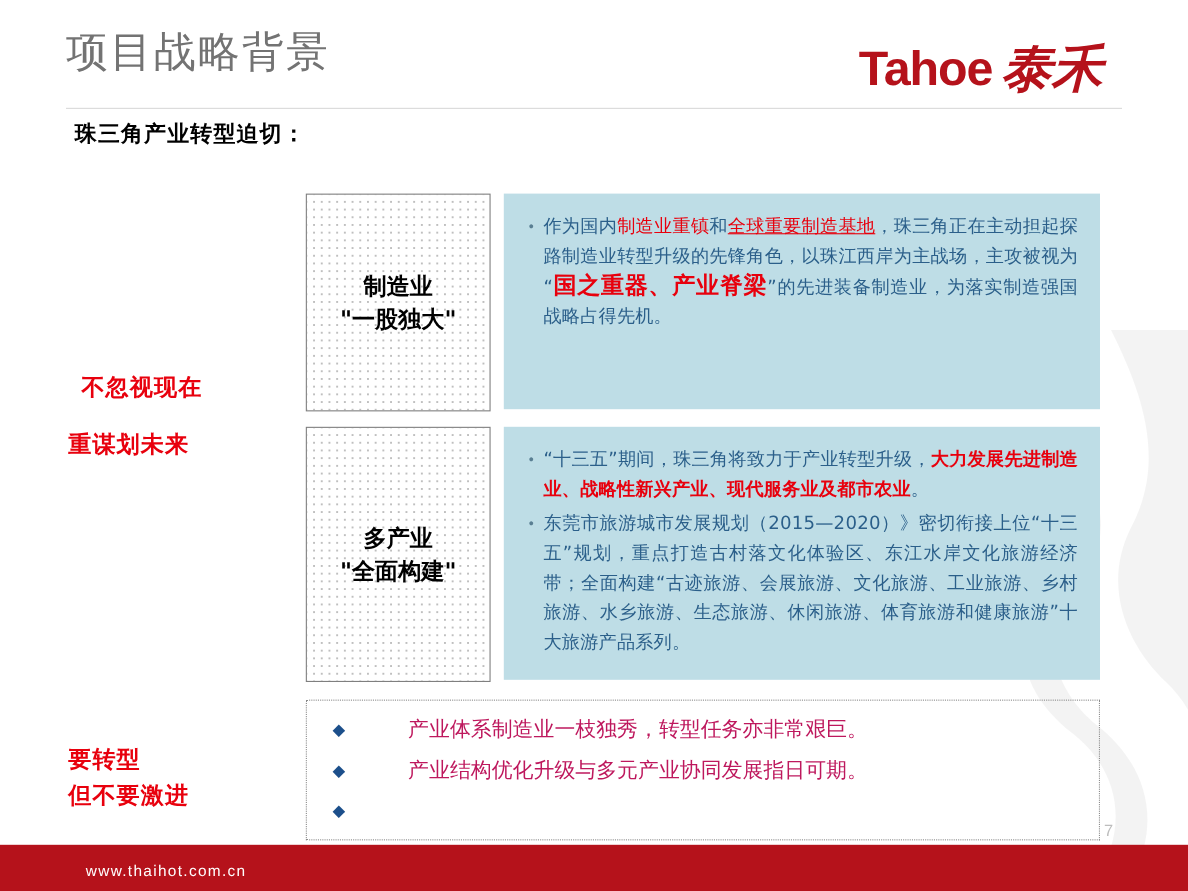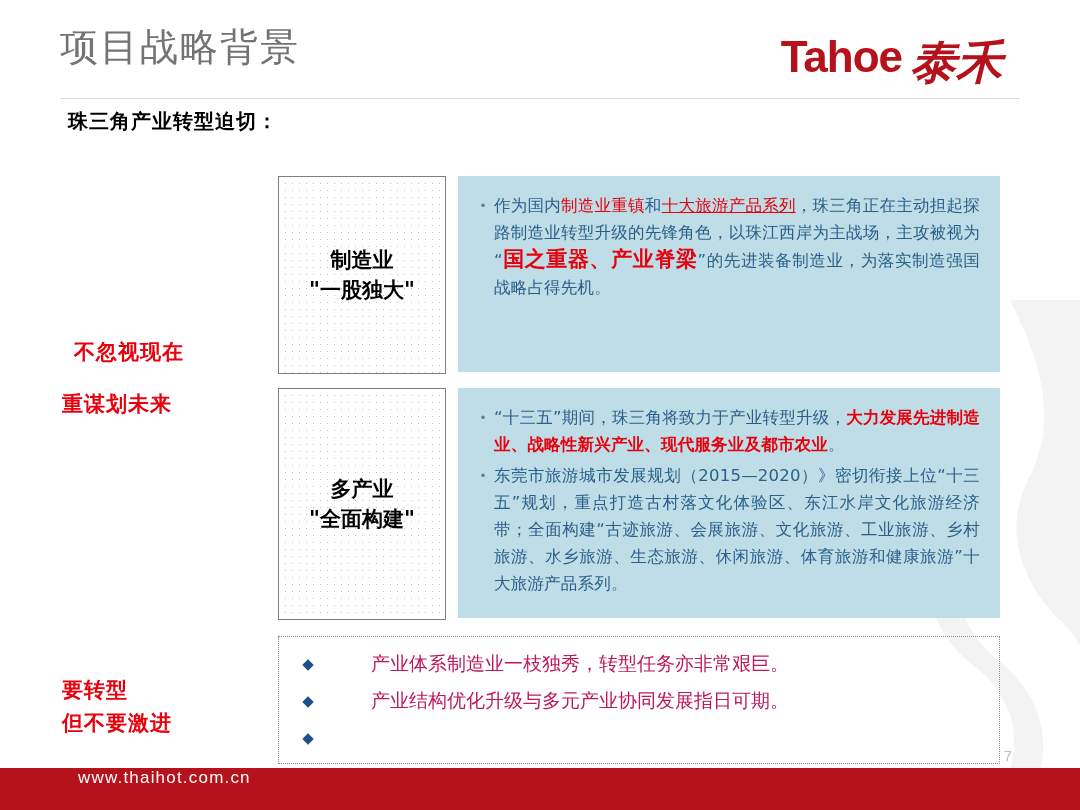--- a/index.html
+++ b/index.html
@@ -35,21 +35,21 @@
     line-height: 54px;
     color: #737373;
     letter-spacing: 2px;
     font-family: "DejaVu Sans", "Liberation Sans", sans-serif;
   }
   .logo {
     position: absolute;
     right: 78px;
     top: 32px;
     display: flex;
-    align-items: flex-start;
+    align-items: center;
     color: #b5121b;
   }
   .logo .logo-latin {
     font-size: 44px;
     font-weight: bold;
     letter-spacing: -1px;
     font-family: "Liberation Sans", sans-serif;
   }
   .logo .logo-cn {
     font-size: 46px;
@@ -189,23 +189,23 @@
     position: absolute;
     left: 0;
     bottom: 0;
     width: 1080px;
     height: 42px;
     background: #b5121b;
   }
   .footer-url {
     position: absolute;
     left: 78px;
-    bottom: 22px;
+    bottom: 11px;
     color: #ffffff;
-    font-size: 17px;
+    font-size: 14px;
     letter-spacing: 1.2px;
     font-family: "Liberation Sans", sans-serif;
   }
   .page-number {
     position: absolute;
     right: 68px;
     bottom: 46px;
     color: #bdbdbd;
     font-size: 15px;
     font-family: "Liberation Sans", sans-serif;
@@ -240,21 +240,21 @@
 "一股独大"</div>
 </div>
 <div class="dot-box" id="dotbox-2">
   <div class="box-text">多产业
 "全面构建"</div>
 </div>
 
 <div class="blue-panel" id="panel-1">
   <div class="bullet-row">
     <div class="bullet-dot">•</div>
-    <div class="bullet-body" id="panel1-text"><span>作为国内</span><span class="r">制造业重镇</span><span>和</span><span class="r u">十大旅游产品系列</span><span>，珠三角正在主动担起探路制造业转型升级的先锋角色，以珠江西岸为主战场，主攻被视为“</span><span class="rbig">国之重器、产业脊梁</span><span>”的先进装备制造业，为落实制造强国战略占得先机。</span></div>
+    <div class="bullet-body" id="panel1-text"><span>作为国内</span><span class="r">制造业重镇</span><span>和</span><span class="r u">全球重要制造基地</span><span>，珠三角正在主动担起探路制造业转型升级的先锋角色，以珠江西岸为主战场，主攻被视为“</span><span class="rbig">国之重器、产业脊梁</span><span>”的先进装备制造业，为落实制造强国战略占得先机。</span></div>
   </div>
 </div>
 
 <div class="blue-panel" id="panel-2">
   <div class="bullet-row">
     <div class="bullet-dot">•</div>
     <div class="bullet-body" id="panel2-text-1"><span>“十三五”期间，珠三角将致力于产业转型升级，</span><span class="rb">大力发展先进制造业、战略性新兴产业、现代服务业及都市农业</span><span>。</span></div>
   </div>
   <div class="bullet-row">
     <div class="bullet-dot">•</div>

